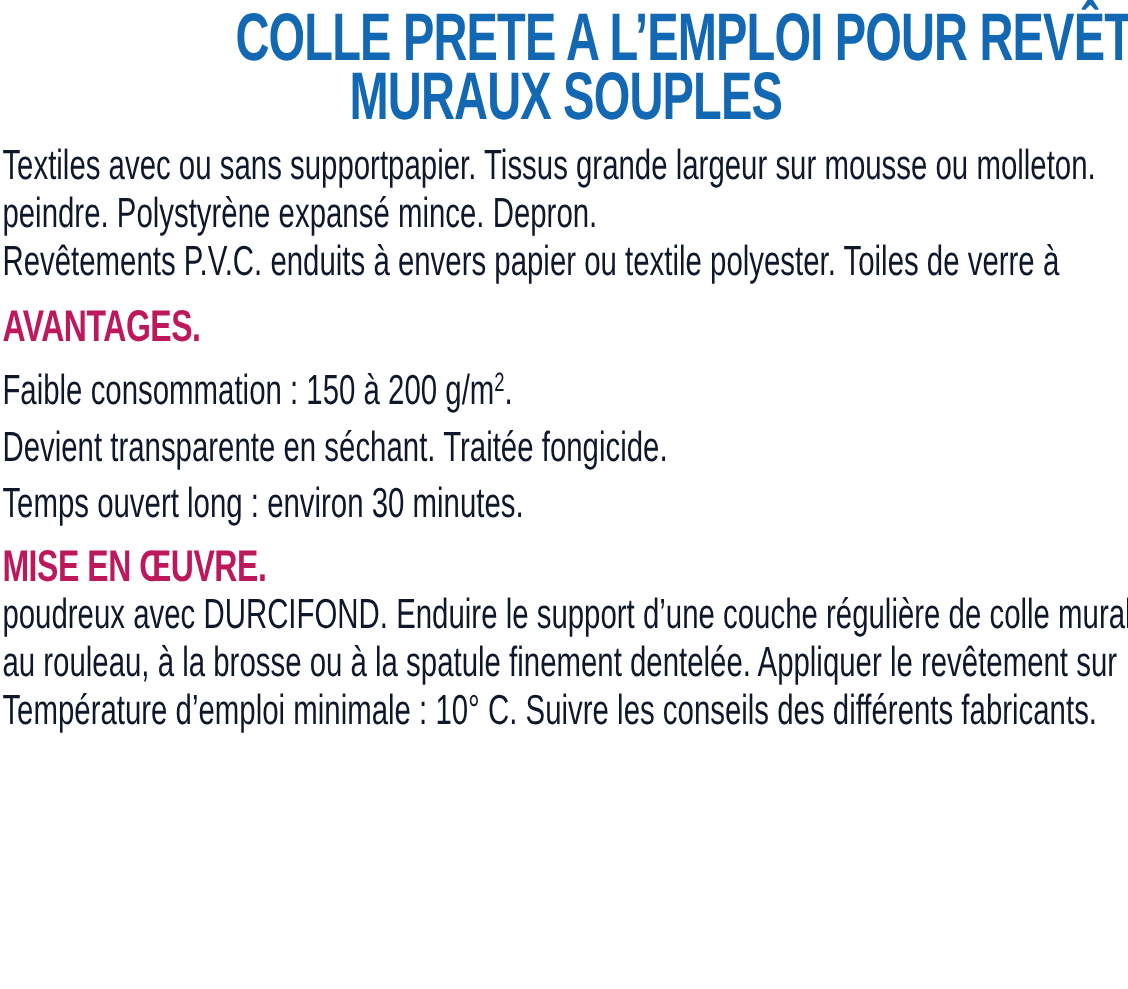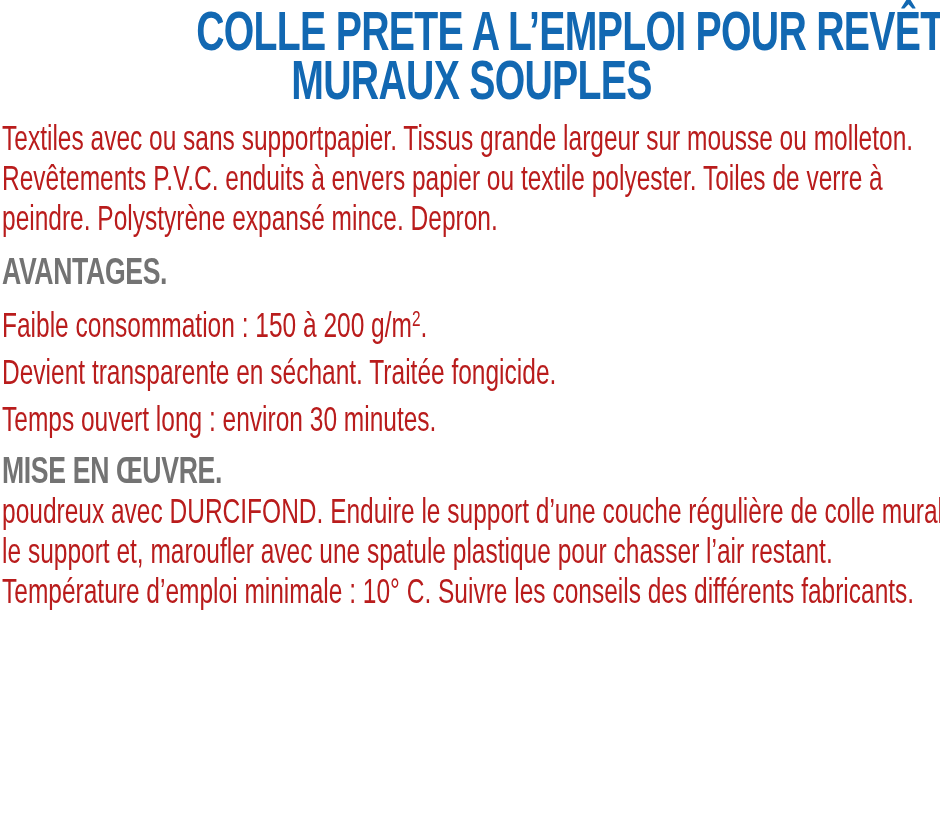--- a/index.html
+++ b/index.html
@@ -29,41 +29,41 @@
     margin-bottom: 14px;
   }
   .title .tline { white-space: nowrap; }
   .title .squeeze {
     display: inline-block;
     transform: scaleX(0.70);
     transform-origin: 50% 50%;
   }
   
   .heading {
-    color: #737373;
+    color: #be185d;
     font-weight: bold;
     font-size: 37px;
     line-height: 40px;
     white-space: nowrap;
     letter-spacing: -0.5px;
   }
   .heading .squeeze {
     display: inline-block;
     transform: scaleX(0.72);
     transform-origin: 0 50%;
   }
   .mt-sec { margin-top: 14px; }
   .mt-sec2 { margin-top: 12px; }
   .mt-sec3 { margin-top: 3px; }
   
   .bline {
     font-size: 35px;
     line-height: 40px;
     white-space: nowrap;
-    color: #b91c1c;
+    color: #0f172a;
   }
   .bline .squeeze {
     display: inline-block;
     transform: scaleX(0.70);
     transform-origin: 0 50%;
   }
   .statement { margin-top: 7px; text-decoration: underline; }
   .sup {
     font-size: 22px;
     vertical-align: 11px;
@@ -74,35 +74,35 @@
 
 <div class="page">
 
   <div class="title">
     <div class="tline"><span class="squeeze">COLLE PRETE A L’EMPLOI POUR REVÊTEMENTS</span></div>
     <div class="tline"><span class="squeeze">MURAUX SOUPLES</span></div>
   </div>
 
   <div>
     <div class="bline"><span class="squeeze">Textiles avec ou sans supportpapier. Tissus grande largeur sur mousse ou molleton.</span></div>
+    <div class="bline"><span class="squeeze">peindre. Polystyrène expansé mince. Depron.</span></div>
     <div class="bline"><span class="squeeze">Revêtements P.V.C. enduits à envers papier ou textile polyester. Toiles de verre à</span></div>
-    <div class="bline"><span class="squeeze">peindre. Polystyrène expansé mince. Depron.</span></div>
   </div>
 
   <div class="heading mt-sec"><span class="squeeze">AVANTAGES.</span></div>
 
   <div>
     <div class="bline statement"><span class="squeeze"><span>Faible consommation : 150 à 200 g/m</span><span class="sup">2</span><span>.</span></span></div>
     <div class="bline statement"><span class="squeeze">Devient transparente en séchant. Traitée fongicide.</span></div>
     <div class="bline statement"><span class="squeeze">Temps ouvert long : environ 30 minutes.</span></div>
   </div>
 
   <div class="heading mt-sec2"><span class="squeeze">MISE EN ŒUVRE.</span></div>
 
   <div>
     <div class="bline"><span class="squeeze">poudreux avec DURCIFOND. Enduire le support d’une couche régulière de colle murale</span></div>
-    <div class="bline"><span class="squeeze">le support et, maroufler avec une spatule plastique pour chasser l’air restant.</span></div>
+    <div class="bline"><span class="squeeze">au rouleau, à la brosse ou à la spatule finement dentelée. Appliquer le revêtement sur</span></div>
     <div class="bline"><span class="squeeze">Température d’emploi minimale : 10° C. Suivre les conseils des différents fabricants.</span></div>
   </div>
 
 
 
 </div>
 
 </body></html>

